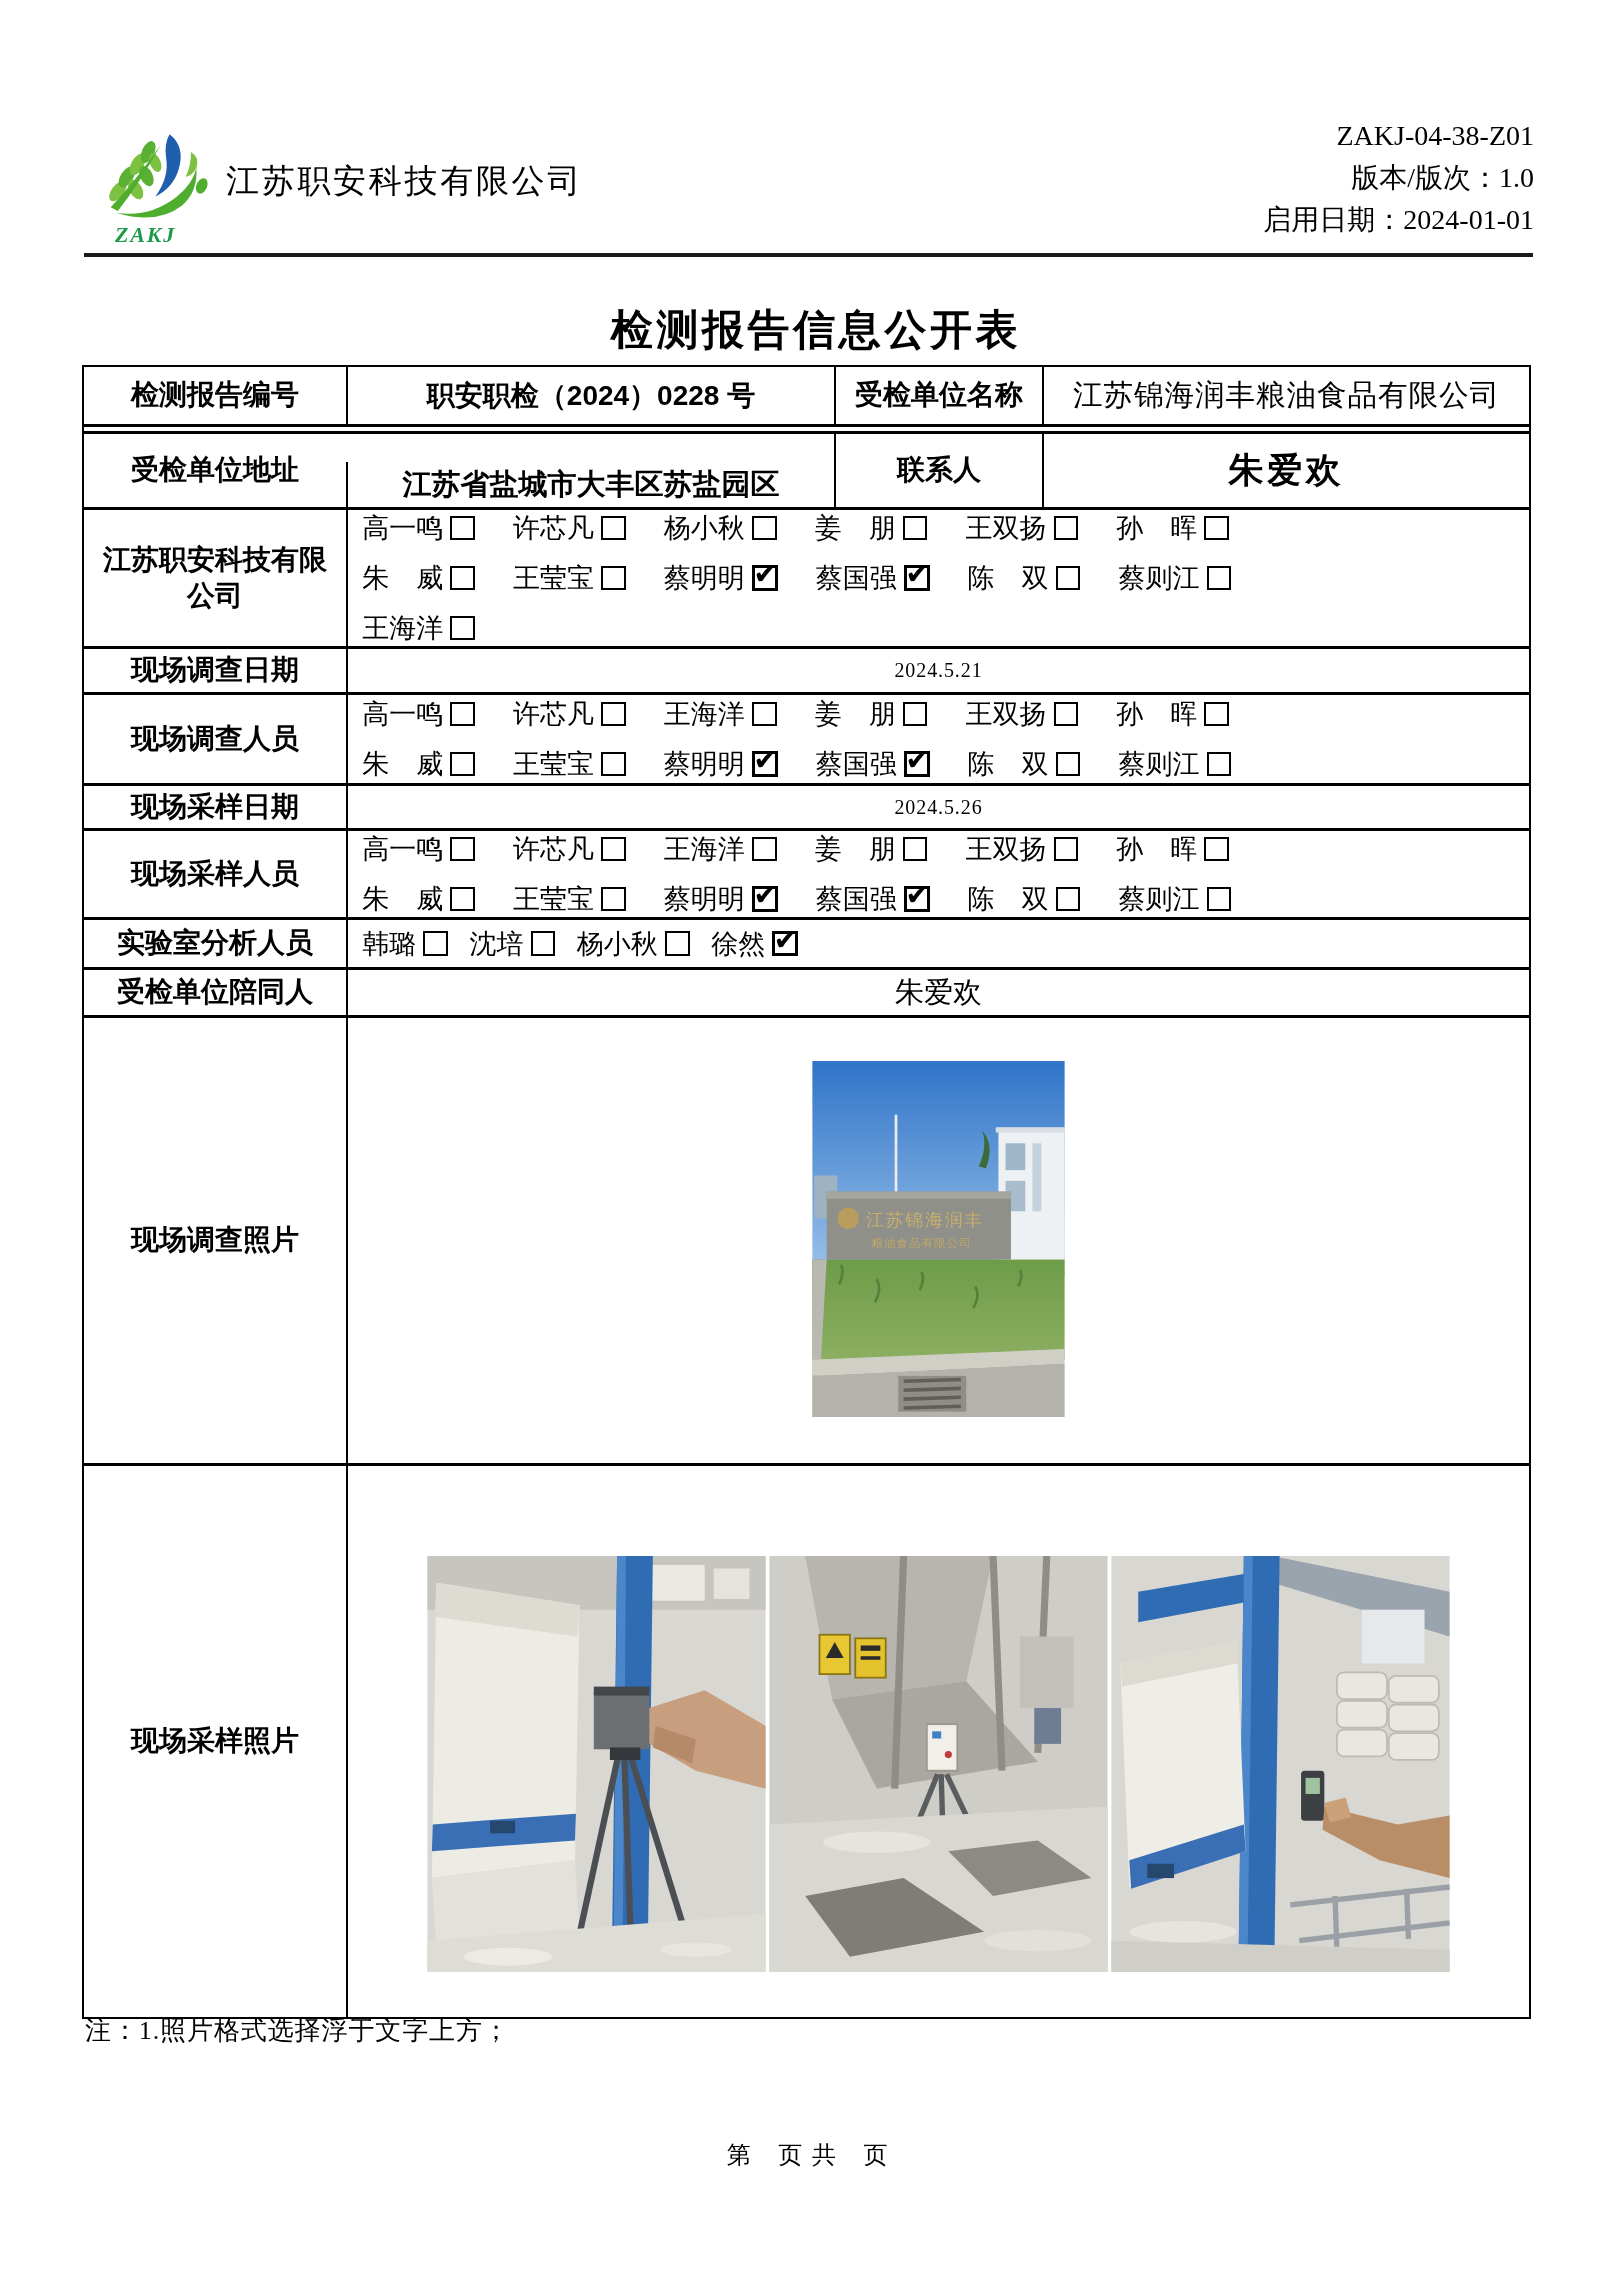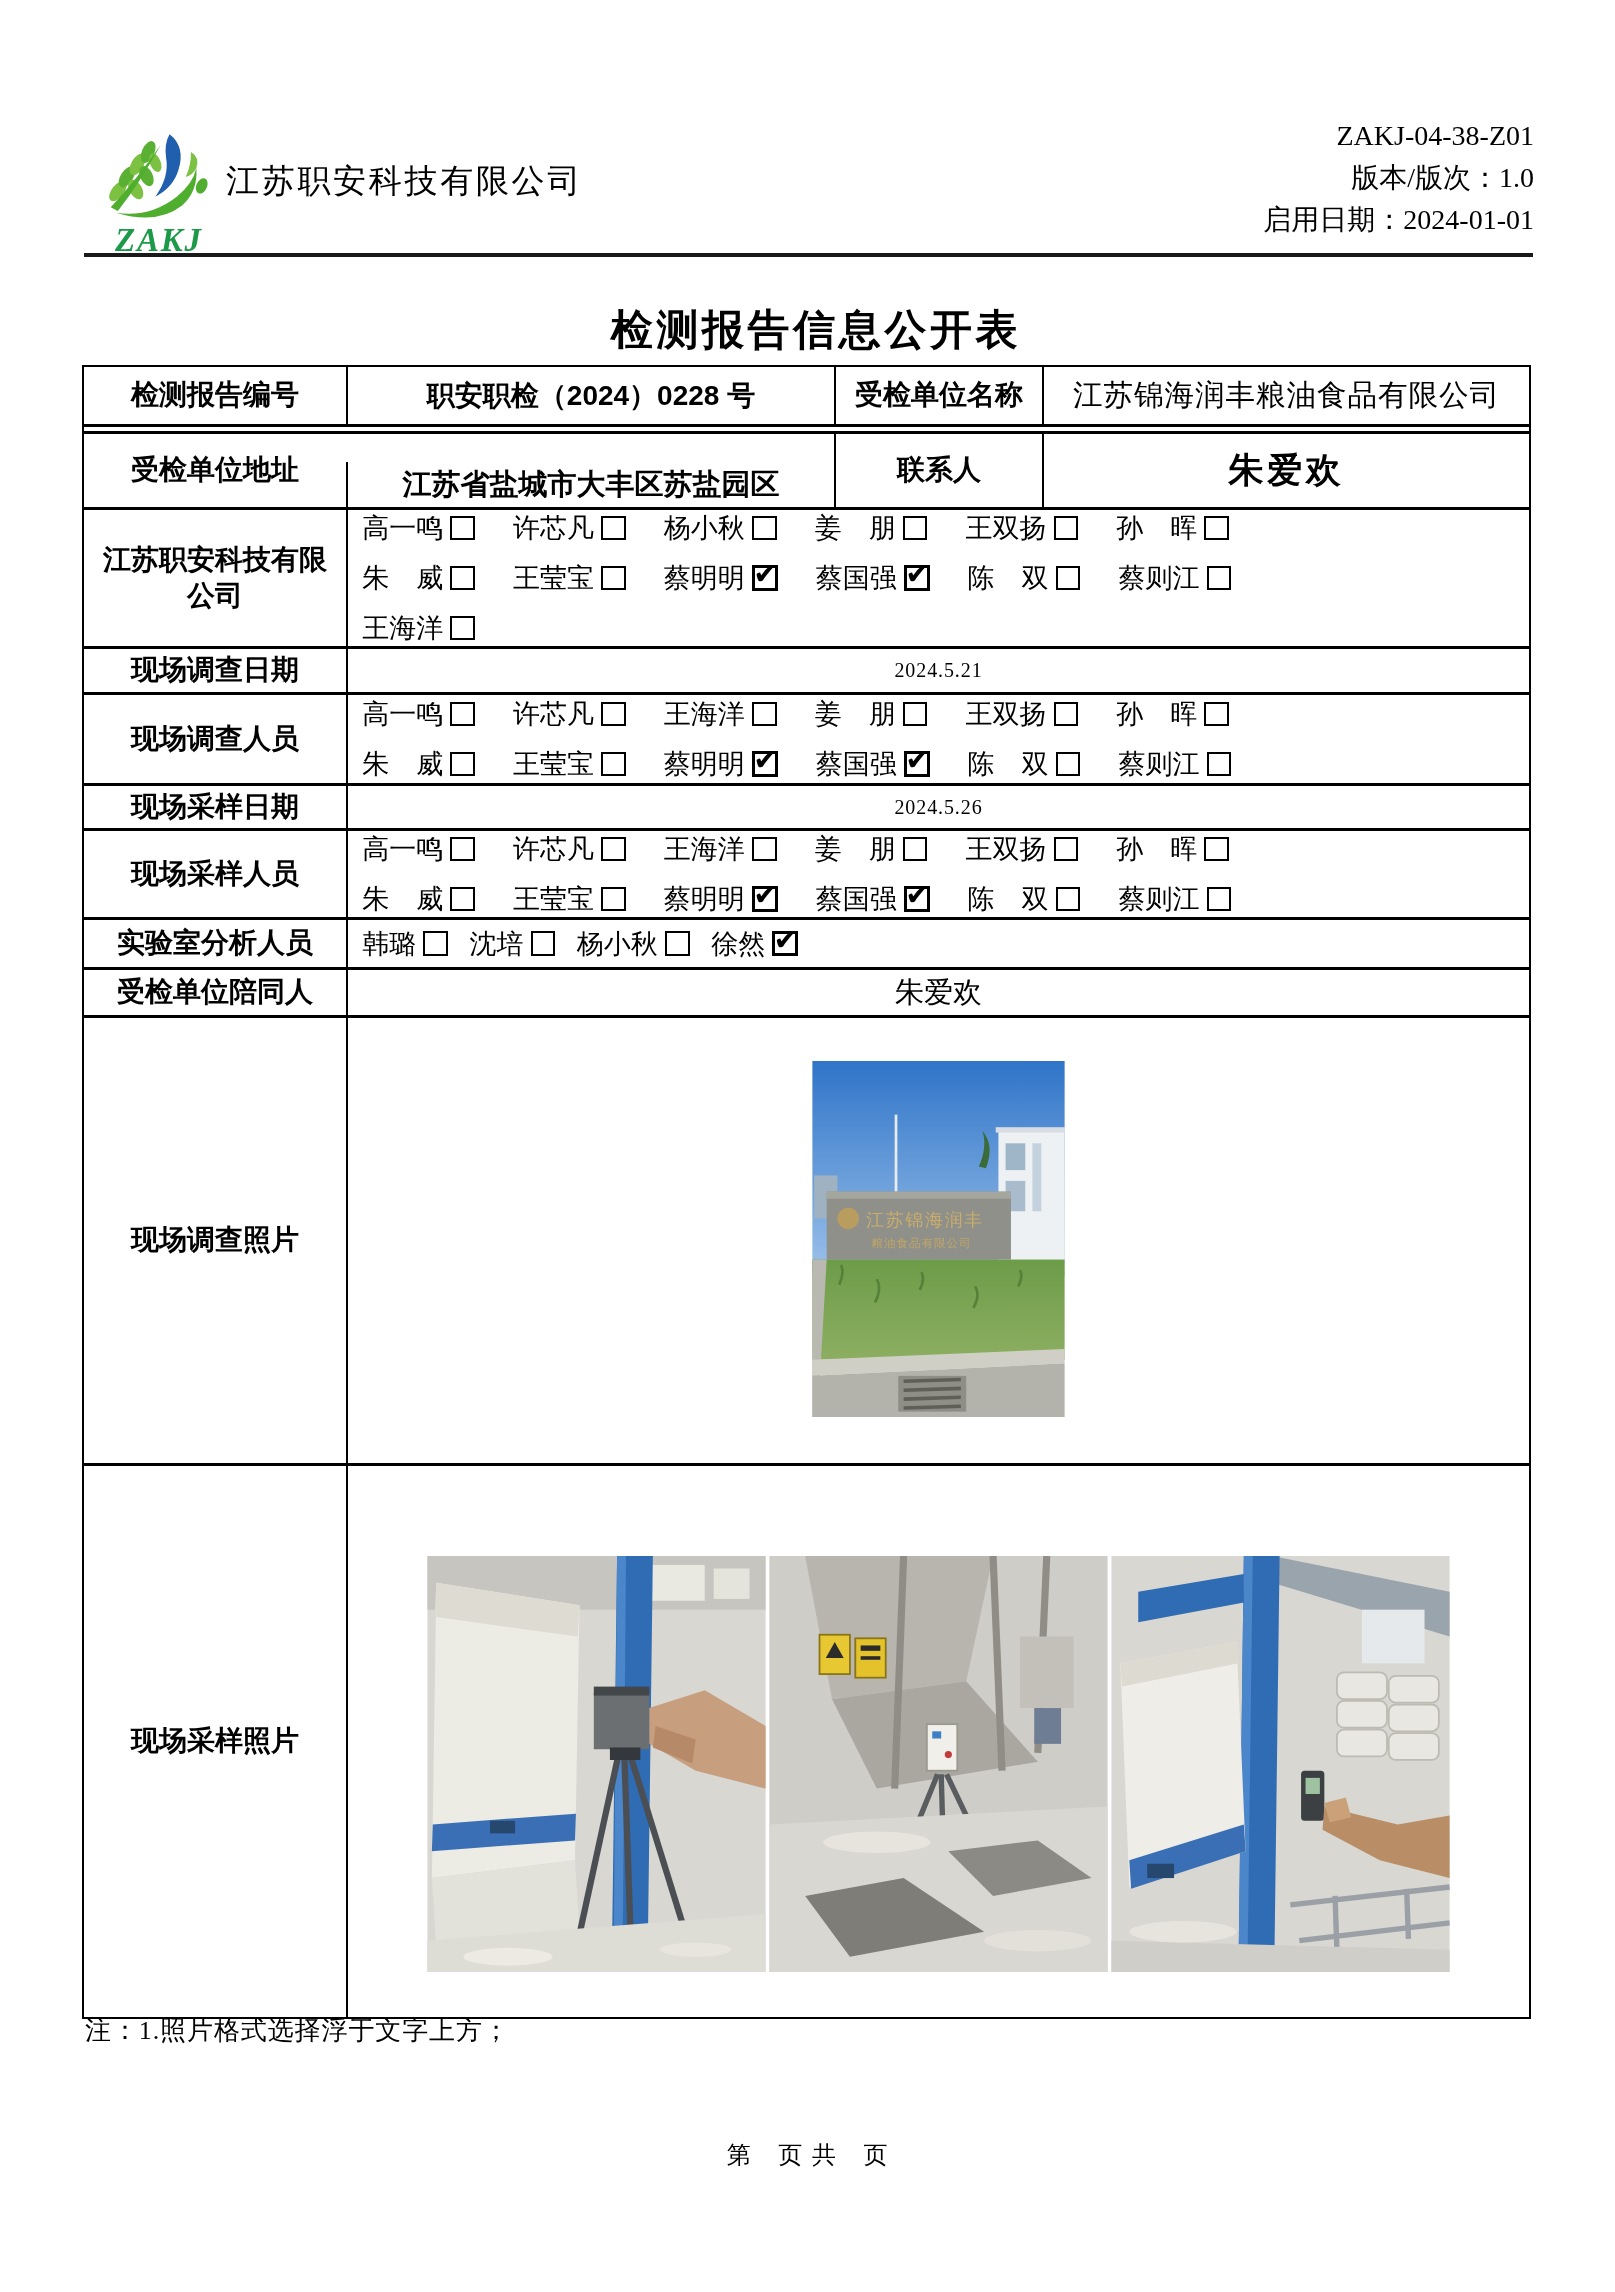--- a/index.html
+++ b/index.html
@@ -2,21 +2,21 @@
 <html style="font-size:14.3px"><head>
 <meta charset="utf-8">
 <style>
   html,body{margin:0;padding:0;background:#ffffff;}
   .page{position:relative;width:1616px;height:2293px;background:#ffffff;overflow:hidden;
         font-family:"Liberation Serif","DejaVu Serif",serif;color:#000;}
 
   
   .logo-box{position:absolute;left:100px;top:127px;width:116px;height:116px;}
   .logo-caption{position:absolute;left:115px;top:222px;font-family:"Liberation Serif",serif;
-        font-style:italic;font-weight:bold;font-size:33px;color:#1d9a49;letter-spacing:1.8px;}
+        font-style:italic;font-weight:bold;font-size:22px;color:#1d9a49;letter-spacing:1.8px;}
   .company-name{position:absolute;left:226px;top:159px;font-size:33px;letter-spacing:2.7px;}
   .doc-meta{position:absolute;right:82px;top:115px;text-align:right;font-size:28px;line-height:42px;}
   .header-rule{position:absolute;left:84px;top:253px;width:1449px;height:3.6px;background:#1a1a1a;}
 
   
   .title{position:absolute;left:0;top:294px;width:1616px;text-align:center;margin:8px;
          font-family:"Liberation Sans","DejaVu Sans",sans-serif;font-weight:bold;font-size:42px;letter-spacing:3.6px;}
 
   
   .table{position:absolute;left:82px;top:365px;width:1445px;border:2.7px solid #000;

